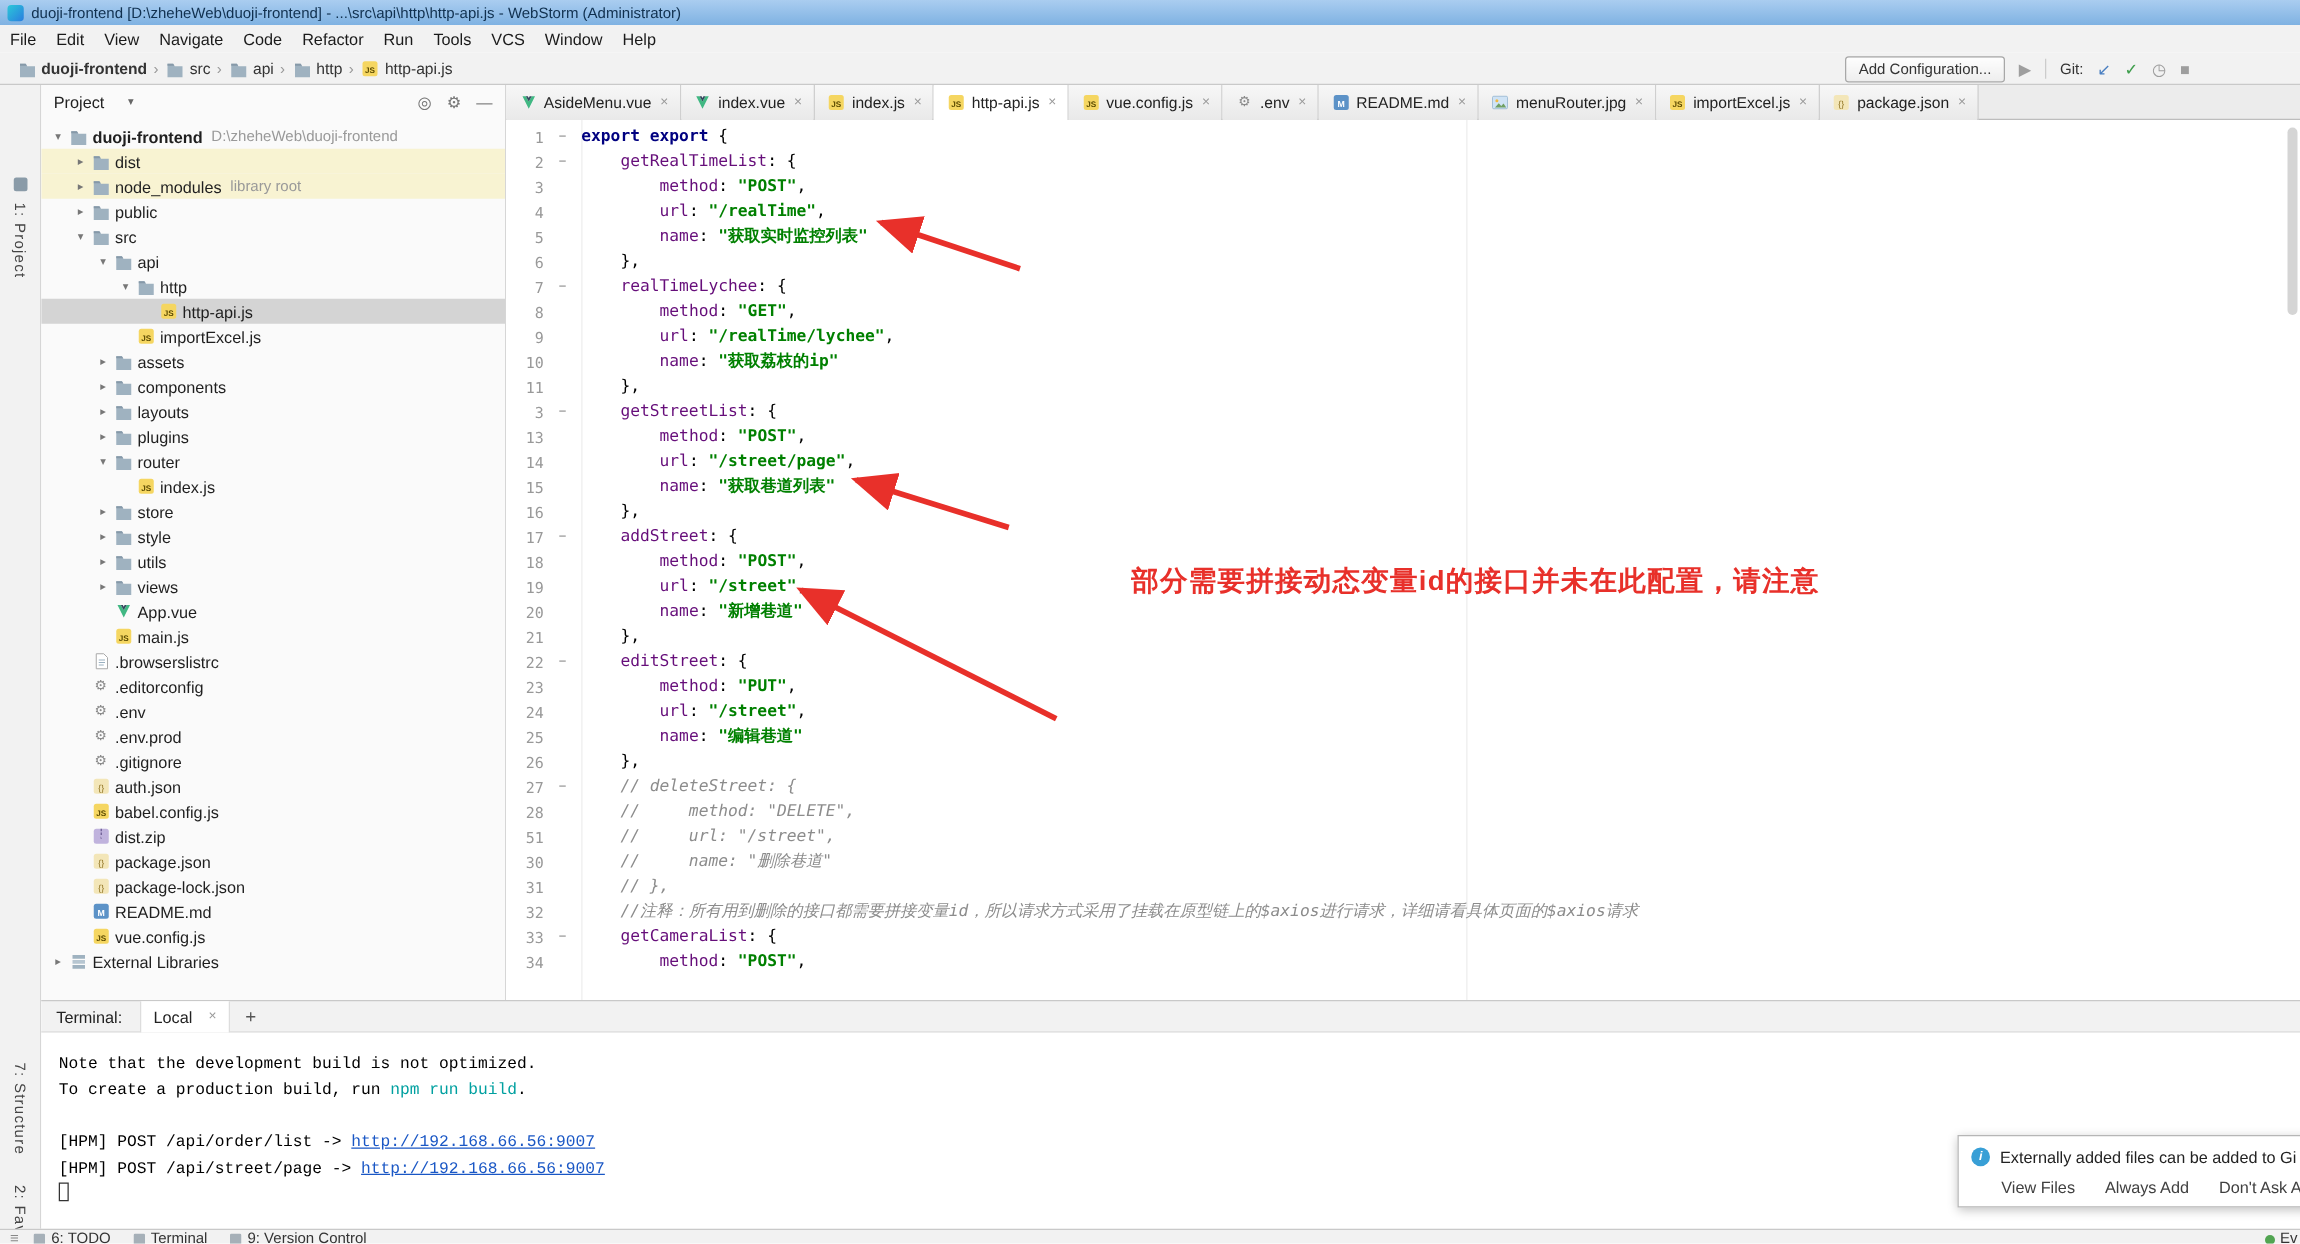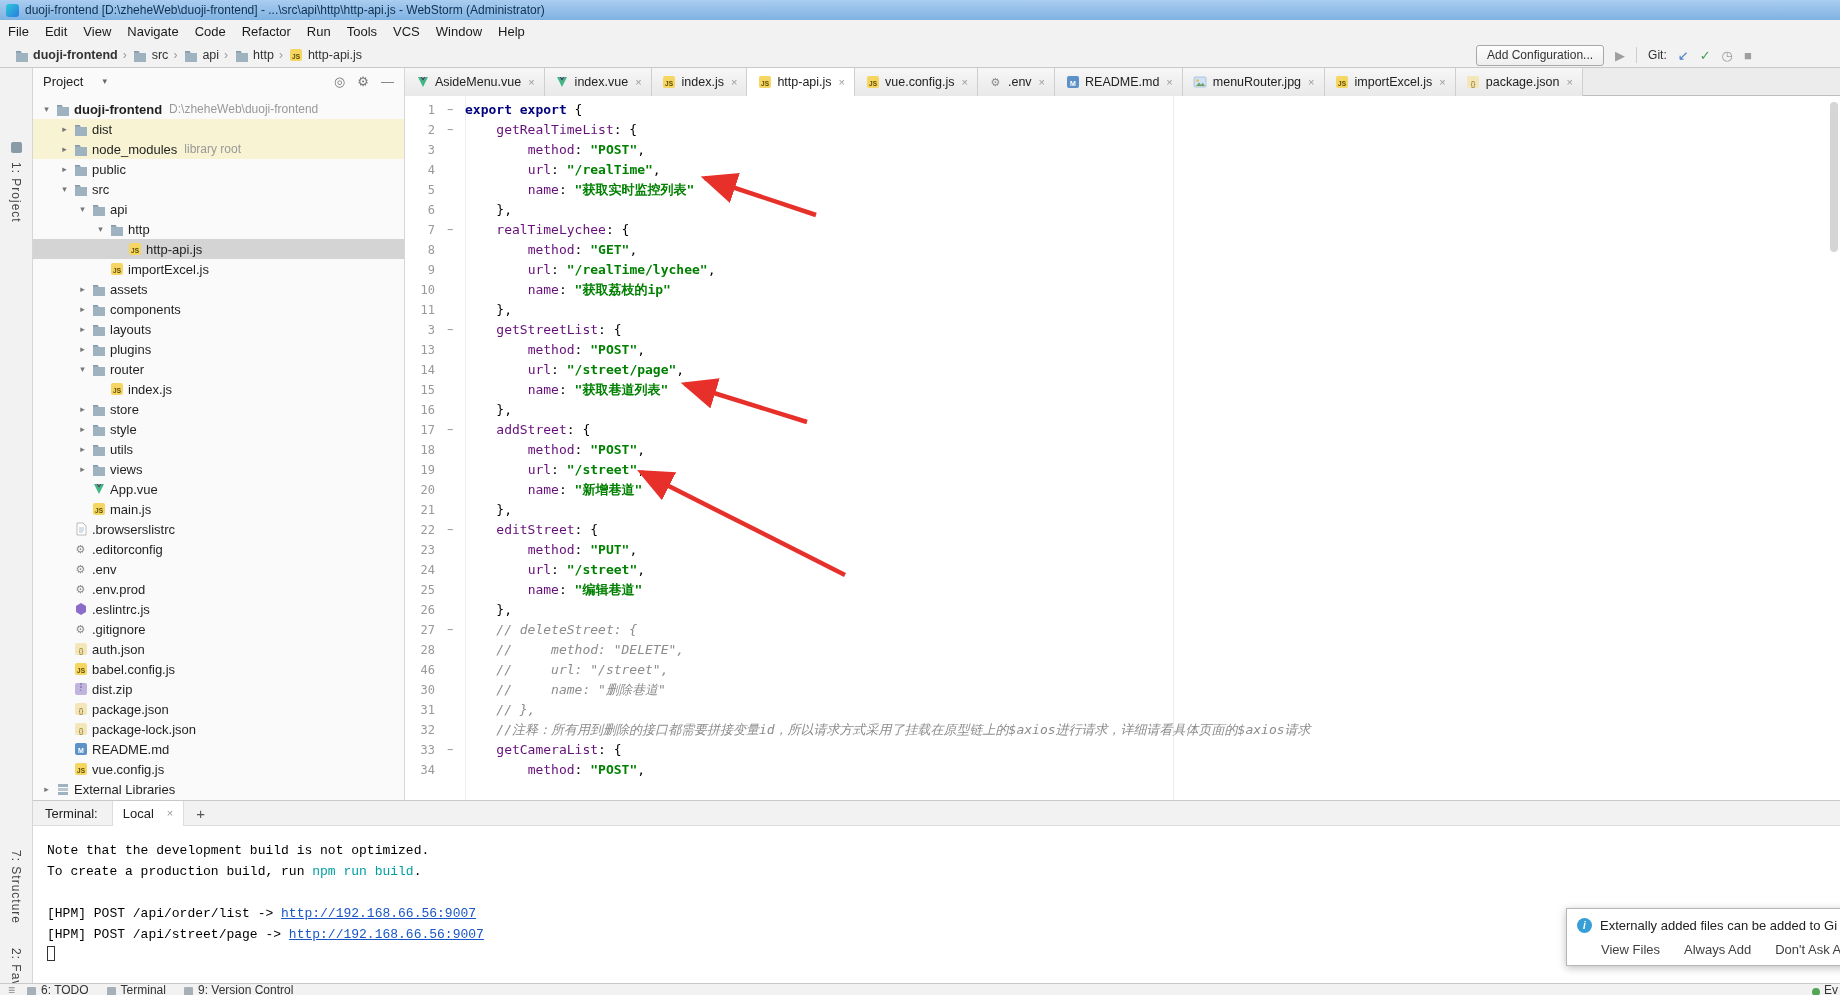--- a/index.html
+++ b/index.html
@@ -470,29 +470,20 @@
           <span style="color:#8a8a8a;font-size:11px;line-height:1">⚙</span>
         </span>
         <span class="tree-label">.env</span>
       </div>
       <div class="tree-row" style="padding-left: 24px;">
         <span class="tree-arrow"></span>
         <span class="ticon">
           <span style="color:#8a8a8a;font-size:11px;line-height:1">⚙</span>
         </span>
         <span class="tree-label">.env.prod</span>
-      </div>
-      <div class="tree-row" style="padding-left: 24px;">
-        <span class="tree-arrow"></span>
-        <span class="ticon">
-          <svg width="14" height="14">
-            <path d="M7 1l5 3v6l-5 3-5-3V4z" fill="#8c6cc9"></path>
-          </svg>
-        </span>
-        <span class="tree-label">.eslintrc.js</span>
       </div>
       <div class="tree-row" style="padding-left: 24px;">
         <span class="tree-arrow"></span>
         <span class="ticon">
           <span style="color:#8a8a8a;font-size:11px;line-height:1">⚙</span>
         </span>
         <span class="tree-label">.gitignore</span>
       </div>
       <div class="tree-row" style="padding-left: 24px;">
         <span class="tree-arrow"></span>
@@ -704,37 +695,38 @@
         <div class="code-line"><span class="lnum">19</span><span class="fold"></span><span class="ltext"><span class="tk-p">        </span><span class="tk-prop">url</span><span class="tk-p">: </span><span class="tk-s">"/street"</span><span class="tk-p">,</span></span></div>
         <div class="code-line"><span class="lnum">20</span><span class="fold"></span><span class="ltext"><span class="tk-p">        </span><span class="tk-prop">name</span><span class="tk-p">: </span><span class="tk-s">"新增巷道"</span></span></div>
         <div class="code-line"><span class="lnum">21</span><span class="fold"></span><span class="ltext"><span class="tk-p">    },</span></span></div>
         <div class="code-line"><span class="lnum">22</span><span class="fold">−</span><span class="ltext"><span class="tk-p">    </span><span class="tk-prop">editStreet</span><span class="tk-p">: {</span></span></div>
         <div class="code-line"><span class="lnum">23</span><span class="fold"></span><span class="ltext"><span class="tk-p">        </span><span class="tk-prop">method</span><span class="tk-p">: </span><span class="tk-s">"PUT"</span><span class="tk-p">,</span></span></div>
         <div class="code-line"><span class="lnum">24</span><span class="fold"></span><span class="ltext"><span class="tk-p">        </span><span class="tk-prop">url</span><span class="tk-p">: </span><span class="tk-s">"/street"</span><span class="tk-p">,</span></span></div>
         <div class="code-line"><span class="lnum">25</span><span class="fold"></span><span class="ltext"><span class="tk-p">        </span><span class="tk-prop">name</span><span class="tk-p">: </span><span class="tk-s">"编辑巷道"</span></span></div>
         <div class="code-line"><span class="lnum">26</span><span class="fold"></span><span class="ltext"><span class="tk-p">    },</span></span></div>
         <div class="code-line"><span class="lnum">27</span><span class="fold">−</span><span class="ltext"><span class="tk-p">    </span><span class="tk-c">// deleteStreet: {</span></span></div>
         <div class="code-line"><span class="lnum">28</span><span class="fold"></span><span class="ltext"><span class="tk-p">    </span><span class="tk-c">//     method: "DELETE",</span></span></div>
-        <div class="code-line"><span class="lnum">46</span><span class="fold"></span><span class="ltext"><span class="tk-p">    </span><span class="tk-c">//     url: "/street",</span></span></div>
+        <div class="code-line"><span class="lnum">51</span><span class="fold"></span><span class="ltext"><span class="tk-p">    </span><span class="tk-c">//     url: "/street",</span></span></div>
         <div class="code-line"><span class="lnum">30</span><span class="fold"></span><span class="ltext"><span class="tk-p">    </span><span class="tk-c">//     name: "删除巷道"</span></span></div>
         <div class="code-line"><span class="lnum">31</span><span class="fold"></span><span class="ltext"><span class="tk-p">    </span><span class="tk-c">// },</span></span></div>
         <div class="code-line"><span class="lnum">32</span><span class="fold"></span><span class="ltext"><span class="tk-p">    </span><span class="tk-c">//注释：所有用到删除的接口都需要拼接变量id，所以请求方式采用了挂载在原型链上的$axios进行请求，详细请看具体页面的$axios请求</span></span></div>
         <div class="code-line"><span class="lnum">33</span><span class="fold">−</span><span class="ltext"><span class="tk-p">    </span><span class="tk-prop">getCameraList</span><span class="tk-p">: {</span></span></div>
         <div class="code-line"><span class="lnum">34</span><span class="fold"></span><span class="ltext"><span class="tk-p">        </span><span class="tk-prop">method</span><span class="tk-p">: </span><span class="tk-s">"POST"</span><span class="tk-p">,</span></span></div>
       </div>
     <svg class="arrows" width="1435" height="704" viewBox="0 0 1435 704">
       <defs>
         <marker id="ah" markerWidth="9" markerHeight="8" refX="7" refY="3.5" orient="auto">
           <path d="M0 0L8 3.5L0 7Z" fill="#e8302a"></path>
         </marker>
       </defs>
       <line x1="411" y1="119" x2="300" y2="82" stroke="#e8302a" stroke-width="4.5" marker-end="url(#ah)"></line>
       <line x1="402" y1="326" x2="280" y2="288" stroke="#e8302a" stroke-width="4.5" marker-end="url(#ah)"></line>
       <line x1="440" y1="479" x2="236" y2="376" stroke="#e8302a" stroke-width="4.5" marker-end="url(#ah)"></line>
     </svg>
+    <div class="annotation">部分需要拼接动态变量id的接口并未在此配置，请注意</div>
     <div class="editor-scrollbar"></div>
   </div>
 </div>
 
 <div class="terminal">
   <div class="term-header">
     <span class="term-label">Terminal:</span>
     <span class="term-tab">
       <span>Local</span>
       <span class="tab-close">×</span>

